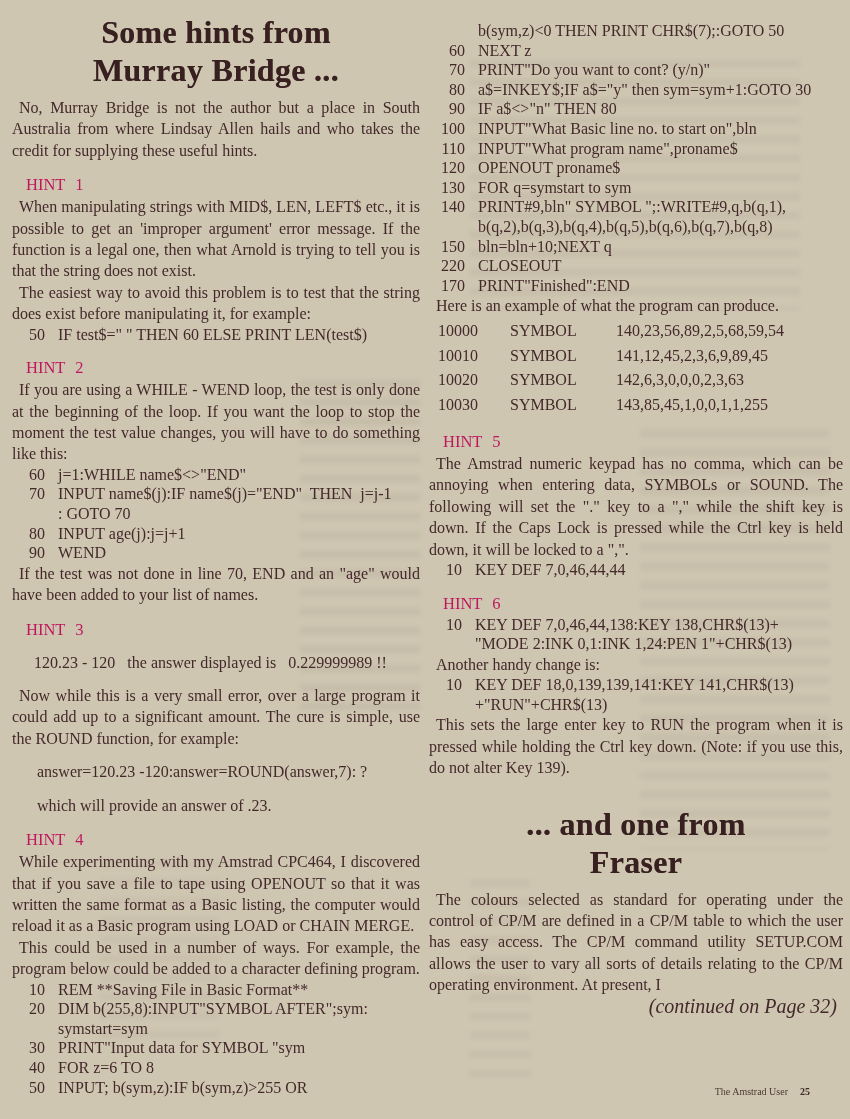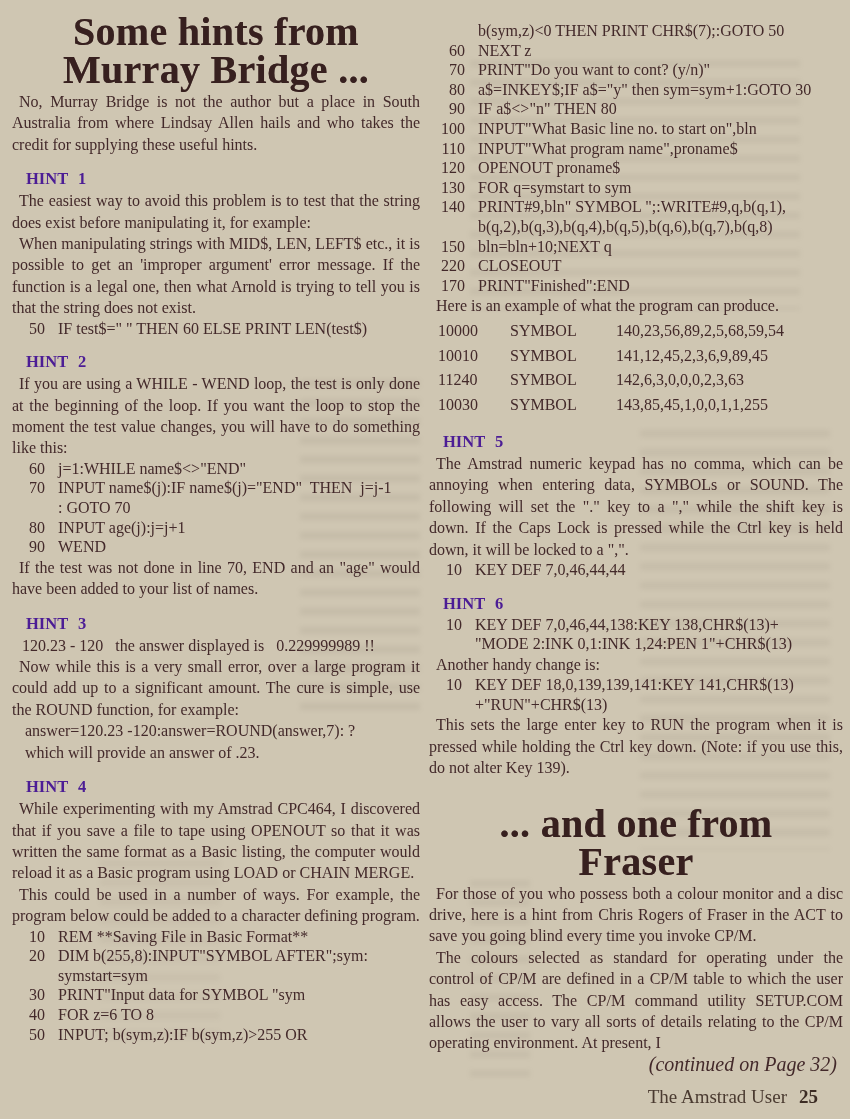--- a/index.html
+++ b/index.html
@@ -23,60 +23,60 @@
   .g2{left:300px;top:380px;width:120px;height:330px;opacity:.12}
   .g3{left:640px;top:430px;width:190px;height:420px;opacity:.11}
   .g4{left:100px;top:860px;width:120px;height:180px;opacity:.08}
   .g5{left:470px;top:880px;width:60px;height:200px;opacity:.10}
 
   .col{position:absolute;top:0;}
   .col-left{left:12px;width:408px;}
   .col-right{left:429px;width:414px;}
 
   .headline{
-    font-size:40px;line-height:38px;font-weight:bold;text-align:center;
-    color:#37201f;letter-spacing:.3px;margin:2px;
+    font-size:32px;line-height:38px;font-weight:bold;text-align:center;
+    color:#37201f;letter-spacing:.3px;margin:8px;
     text-shadow:0 0 .6px rgba(55,32,31,.6);
   }
   .hl-murray{margin-top:13px;}
   .hl-fraser{margin-top:26px;}
 
   p.body{
     font-size:16px;line-height:21.4px;text-align:justify;margin:0;
     text-indent:7px;
   }
   .mt-intro{margin-top:8px;}
 
   h2.hint{
-    font-size:16.5px;line-height:21px;font-weight:bold;word-spacing:6px;
-    color:#4c1d95;margin:13px 0 1px 14px;
+    font-size:16.5px;line-height:21px;font-weight:normal;word-spacing:6px;
+    color:#be185d;margin:13px 0 1px 14px;
   }
 
   .code{margin:0;}
   .code-line{display:flex;font-size:16px;line-height:19.6px;}
   .cnum{flex:none;width:33px;text-align:right;white-space:pre-wrap;}
   .ctext{margin-left:13px;white-space:pre-wrap;}
   .code-wide .cnum{width:36px;}
 
-  .exline{font-size:16px;line-height:21.4px;margin:0;white-space:pre-wrap;}
+  .exline{font-size:16px;line-height:21.4px;margin:12px;white-space:pre-wrap;}
   .ind1{padding-left:10px;}
   .ind2{padding-left:13px;}
 
   .sym-table{margin-top:2px;}
   .sym-row{display:flex;font-size:16px;line-height:24.8px;justify-content:space-between;}
   .sym-num{flex:none;width:72px;padding-left:9px;}
   .sym-cmd{flex:none;width:106px;}
   .sym-args{flex:1;}
 
   .continued{
     font-size:20px;line-height:21px;font-style:italic;text-align:right;
     margin:0;padding-right:6px;
   }
   .footer{
-    position:absolute;right:32px;top:1086px;font-size:19px;color:#4a3a30;
+    position:absolute;right:40px;top:1086px;font-size:10px;color:#4a3a30;
     white-space:nowrap;
   }
   .footer .pageno{font-weight:bold;margin-left:12px;color:#3c2c24;}
 
   .mt6{margin-top:6px}.mt14{margin-top:14px}
   .mt18{margin-top:18px}.mt26{margin-top:26px}
 </style>
 </head>
 <body>
 
@@ -91,22 +91,22 @@
   <div class="col col-left">
 
     <h1 class="headline hl-murray">
       <span>Some hints from</span><br>
       <span>Murray Bridge ...</span>
     </h1>
 
     <p class="body mt-intro">No, Murray Bridge is not the author but a place in South Australia from where Lindsay Allen hails and who takes the credit for supplying these useful hints.</p>
 
     <h2 class="hint">HINT 1</h2>
+    <p class="body">When manipulating strings with MID$, LEN, LEFT$ etc., it is possible to get an 'improper argument' error message. If the function is a legal one, then what Arnold is trying to tell you is that the string does not exist.</p>
     <p class="body">The easiest way to avoid this problem is to test that the string does exist before manipulating it, for example:</p>
-    <p class="body">When manipulating strings with MID$, LEN, LEFT$ etc., it is possible to get an 'improper argument' error message. If the function is a legal one, then what Arnold is trying to tell you is that the string does not exist.</p>
     <div class="code">
         <div class="code-line">
         <span class="cnum">50</span>
         <span class="ctext">IF test$=" " THEN 60 ELSE PRINT LEN(test$)</span>
       </div>
       </div>
 
     <h2 class="hint">HINT 2</h2>
     <p class="body">If you are using a WHILE - WEND loop, the test is only done at the beginning of the loop. If you want the loop to stop the moment the test value changes, you will have to do something like this:</p>
     <div class="code">
@@ -238,21 +238,21 @@
         <span class="sym-num">10000</span>
         <span class="sym-cmd">SYMBOL</span>
         <span class="sym-args">140,23,56,89,2,5,68,59,54</span>
       </div>
         <div class="sym-row">
         <span class="sym-num">10010</span>
         <span class="sym-cmd">SYMBOL</span>
         <span class="sym-args">141,12,45,2,3,6,9,89,45</span>
       </div>
         <div class="sym-row">
-        <span class="sym-num">11240</span>
+        <span class="sym-num">10020</span>
         <span class="sym-cmd">SYMBOL</span>
         <span class="sym-args">142,6,3,0,0,0,2,3,63</span>
       </div>
         <div class="sym-row">
         <span class="sym-num">10030</span>
         <span class="sym-cmd">SYMBOL</span>
         <span class="sym-args">143,85,45,1,0,0,1,1,255</span>
       </div>
       </div>
 
@@ -288,21 +288,20 @@
         <span class="ctext">+"RUN"+CHR$(13)</span>
       </div>
       </div>
     <p class="body">This sets the large enter key to RUN the program when it is pressed while holding the Ctrl key down. (Note: if you use this, do not alter Key 139).</p>
 
     <h1 class="headline hl-fraser">
       <span>... and one from</span><br>
       <span>Fraser</span>
     </h1>
 
-    <p class="body mt6">For those of you who possess both a colour monitor and a disc drive, here is a hint from Chris Rogers of Fraser in the ACT to save you going blind every time you invoke CP/M.</p>
     <p class="body">The colours selected as standard for operating under the control of CP/M are defined in a CP/M table to which the user has easy access. The CP/M command utility SETUP.COM allows the user to vary all sorts of details relating to the CP/M operating environment. At present, I</p>
     <p class="continued">(continued on Page 32)</p>
 
   </div>
 
   <div class="footer">
     <span>The Amstrad User</span><span class="pageno">25</span>
   </div>
 
 </div>

